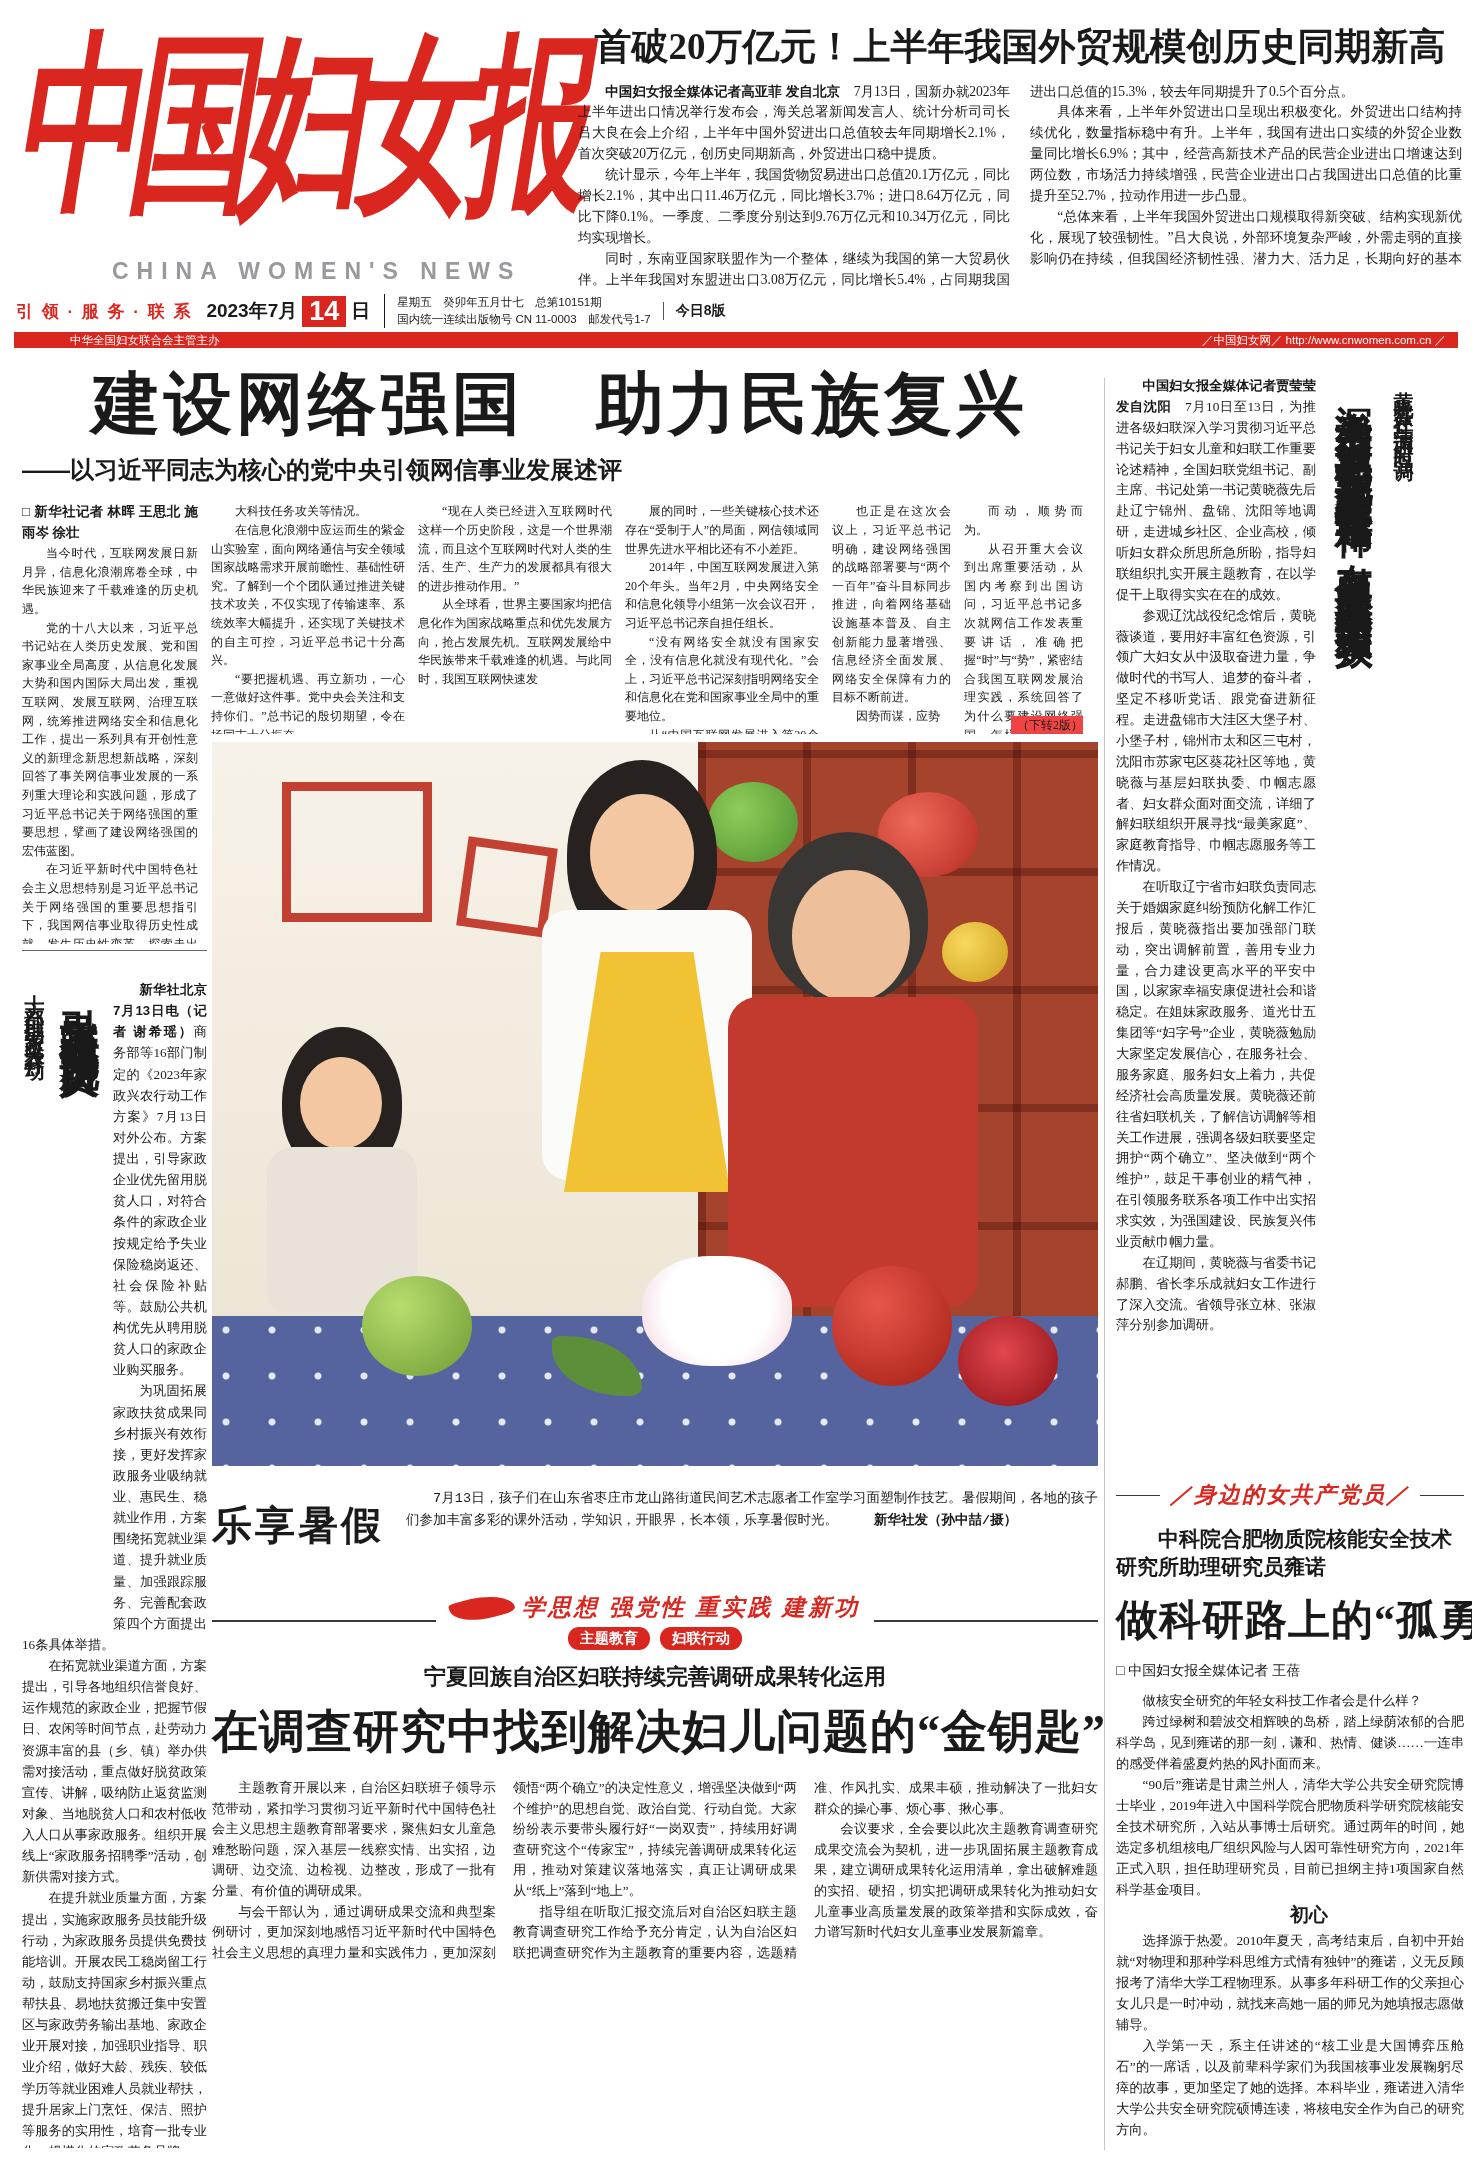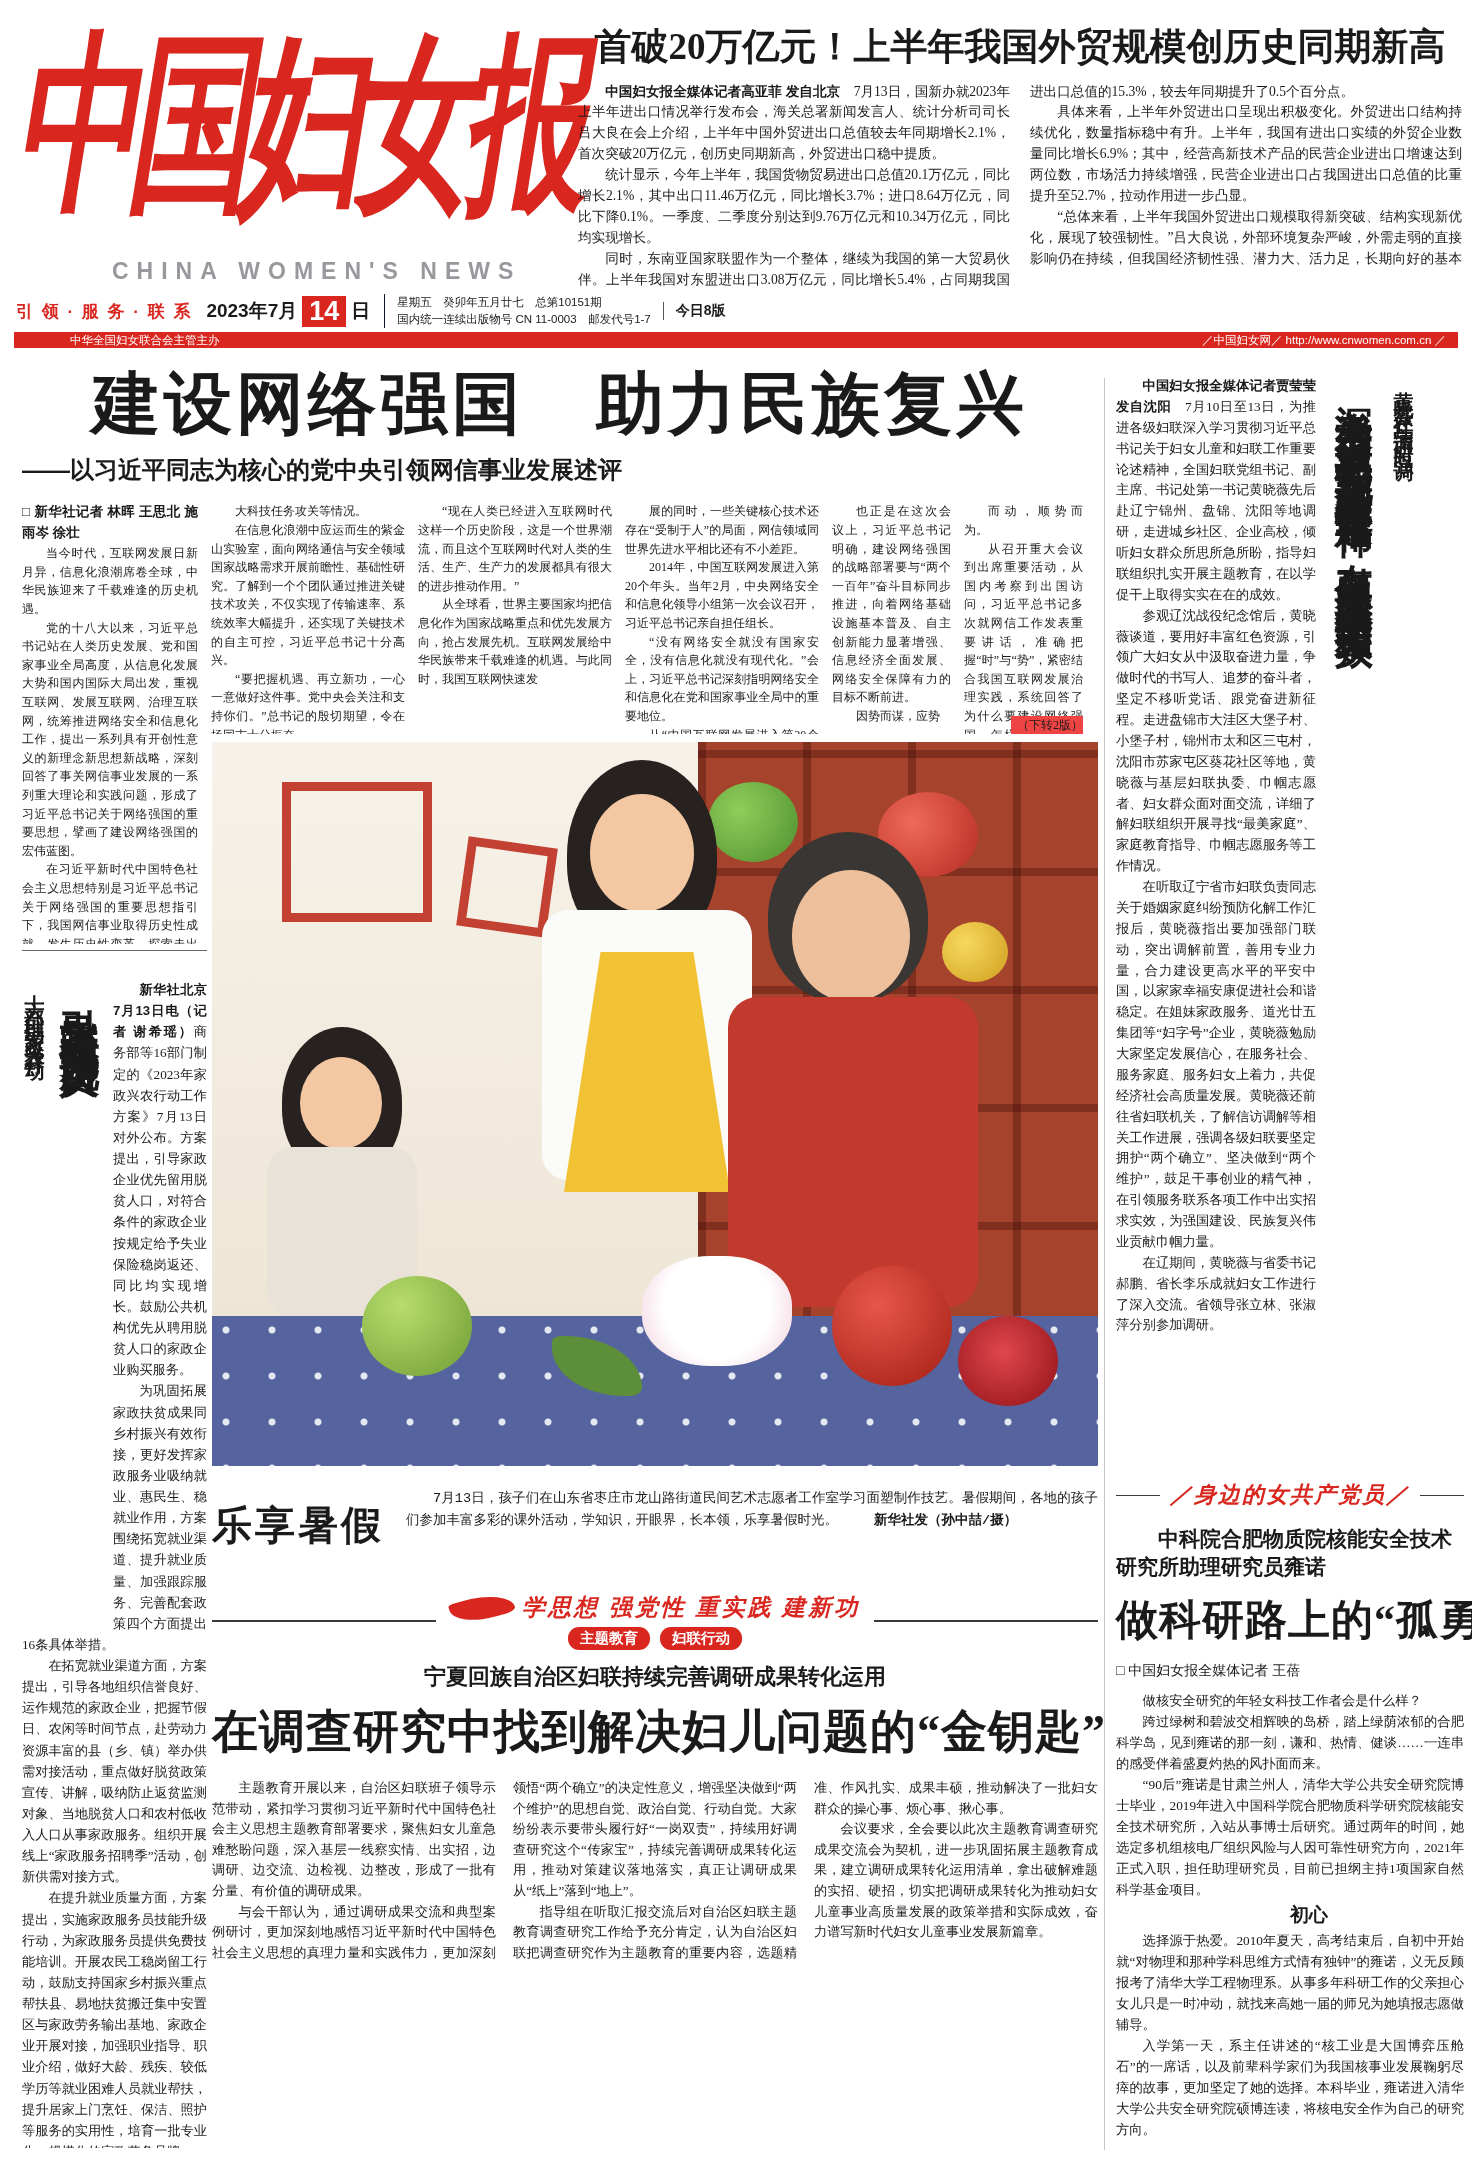--- a/index.html
+++ b/index.html
@@ -42,21 +42,21 @@
   #main-art{left:22px;top:368px;width:1076px;}
   #main-art .headline{text-align:center;font-size:68px;font-weight:900;letter-spacing:4px;line-height:1.08;white-space:nowrap;}
   #main-art .subtitle{text-align:left;font-family:"Liberation Sans",sans-serif;font-weight:bold;
     font-size:24px;margin-top:13px;}
   #main-cols{margin-top:16px;display:flex;gap:13px;}
   #main-cols .c{font-size:12px;line-height:1.55;text-align:justify;overflow:hidden;}
   .c1{width:176px;height:442px;}
   .c2,.c3,.c4{width:194px;height:232px;}
   .c5,.c6{width:119px;height:232px;}
   .c6{position:relative;}
-  .byline{font-family:Liberation Sans, sans-serif;font-weight:bold;font-size:13.5px;margin-bottom:7px;}
+  .byline{font-family:Liberation Serif, serif;font-weight:bold;font-size:13.5px;margin-bottom:7px;}
   #main-cols p{text-indent:2em;margin:0;}
   #main-cols p.byline,#main-cols p.in-subhead{text-indent:0;}
   .cont{position:absolute;right:0;bottom:0;background:#ef4444;font-size:12px;padding-left:6px;}
 
   
   #rail{left:22px;top:950px;width:185px;height:1198px;border-top:1px solid #666;padding-top:28px;overflow:hidden;}
   #rail-head{float:left;width:82px;height:640px;display:flex;gap:8px;margin-right:9px;}
   #rail-kicker{writing-mode:vertical-rl;font-family:"Liberation Sans",sans-serif;font-weight:bold;
     font-size:20px;letter-spacing:6px;height:600px;}
   #rail-headline{writing-mode:vertical-rl;font-size:40px;font-weight:900;letter-spacing:4px;height:640px;line-height:1.1;}
@@ -200,21 +200,21 @@
       </div>
   </div>
 </div>
 
 <div class="abs" id="rail">
   <div id="rail-head">
     <div id="rail-kicker">十六部门推动家政兴农行动</div>
     <div id="rail-headline">引导家政企业优先留用脱贫人口</div>
   </div>
   <div class="text">
-    <p class="lead"><b>新华社北京7月13日电（记者 谢希瑶）</b><span>商务部等16部门制定的《2023年家政兴农行动工作方案》7月13日对外公布。方案提出，引导家政企业优先留用脱贫人口，对符合条件的家政企业按规定给予失业保险稳岗返还、同比均实现增长。鼓励公共机构优先从聘用脱贫人口的家政企业购买服务。</span></p>
+    <p class="lead"><b>新华社北京7月13日电（记者 谢希瑶）</b><span>商务部等16部门制定的《2023年家政兴农行动工作方案》7月13日对外公布。方案提出，引导家政企业优先留用脱贫人口，对符合条件的家政企业按规定给予失业保险稳岗返还、社会保险补贴等。鼓励公共机构优先从聘用脱贫人口的家政企业购买服务。</span></p>
     <span class="paras"><p>为巩固拓展家政扶贫成果同乡村振兴有效衔接，更好发挥家政服务业吸纳就业、惠民生、稳就业作用，方案围绕拓宽就业渠道、提升就业质量、加强跟踪服务、完善配套政策四个方面提出16条具体举措。</p><p>在拓宽就业渠道方面，方案提出，引导各地组织信誉良好、运作规范的家政企业，把握节假日、农闲等时间节点，赴劳动力资源丰富的县（乡、镇）举办供需对接活动，重点做好脱贫政策宣传、讲解，吸纳防止返贫监测对象、当地脱贫人口和农村低收入人口从事家政服务。组织开展线上“家政服务招聘季”活动，创新供需对接方式。</p><p>在提升就业质量方面，方案提出，实施家政服务员技能升级行动，为家政服务员提供免费技能培训。开展农民工稳岗留工行动，鼓励支持国家乡村振兴重点帮扶县、易地扶贫搬迁集中安置区与家政劳务输出基地、家政企业开展对接，加强职业指导、职业介绍，做好大龄、残疾、较低学历等就业困难人员就业帮扶，提升居家上门烹饪、保洁、照护等服务的实用性，培育一批专业化、规模化的家政劳务品牌。</p></span>
   </div>
 </div>
 
 <div class="abs" id="photo">
   <div class="ph-lattice" style="left:70px;top:40px;width:150px;height:140px;"></div>
   <div class="ph-lattice" style="left:250px;top:100px;width:90px;height:90px;transform:rotate(8deg);"></div>
   <div class="ph-shelf"></div>
   <div class="toy" style="right:300px;top:40px;width:90px;height:80px;background:radial-gradient(circle at 35% 35%,#8fce5a,#4e8f2f);"></div>
   <div class="toy" style="right:120px;top:50px;width:100px;height:85px;background:radial-gradient(circle at 35% 35%,#ef6a5a,#b52b20);"></div>

